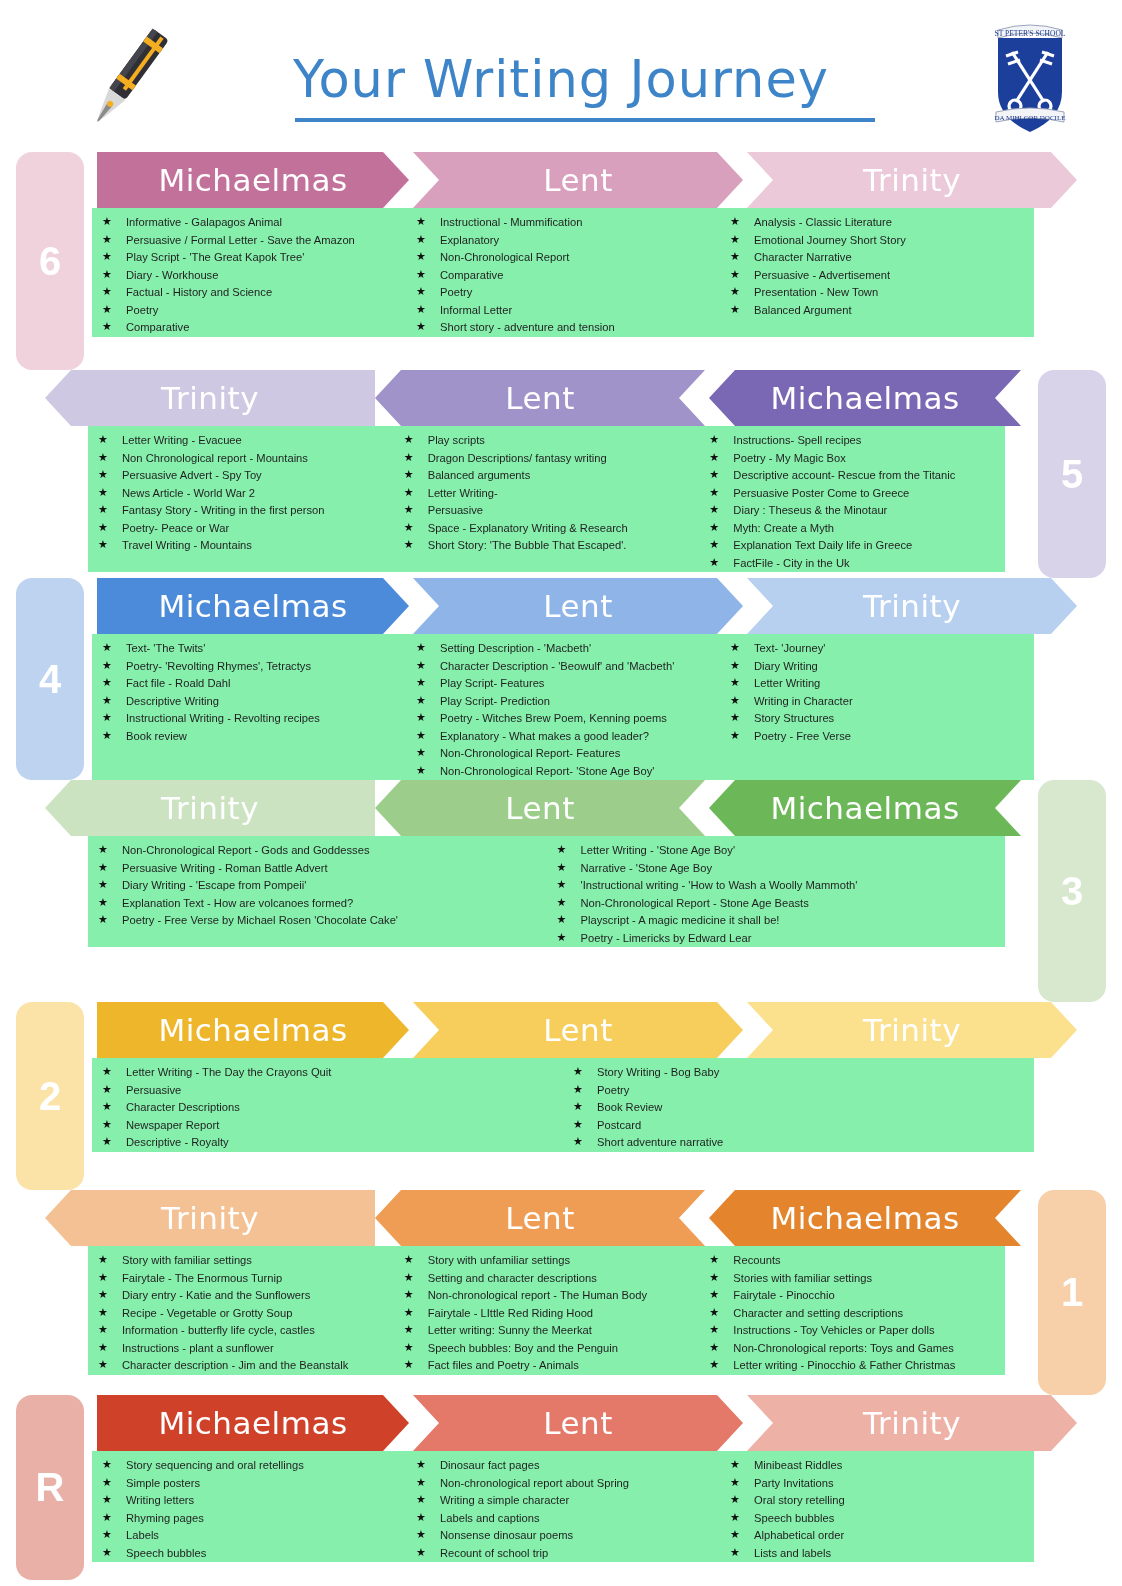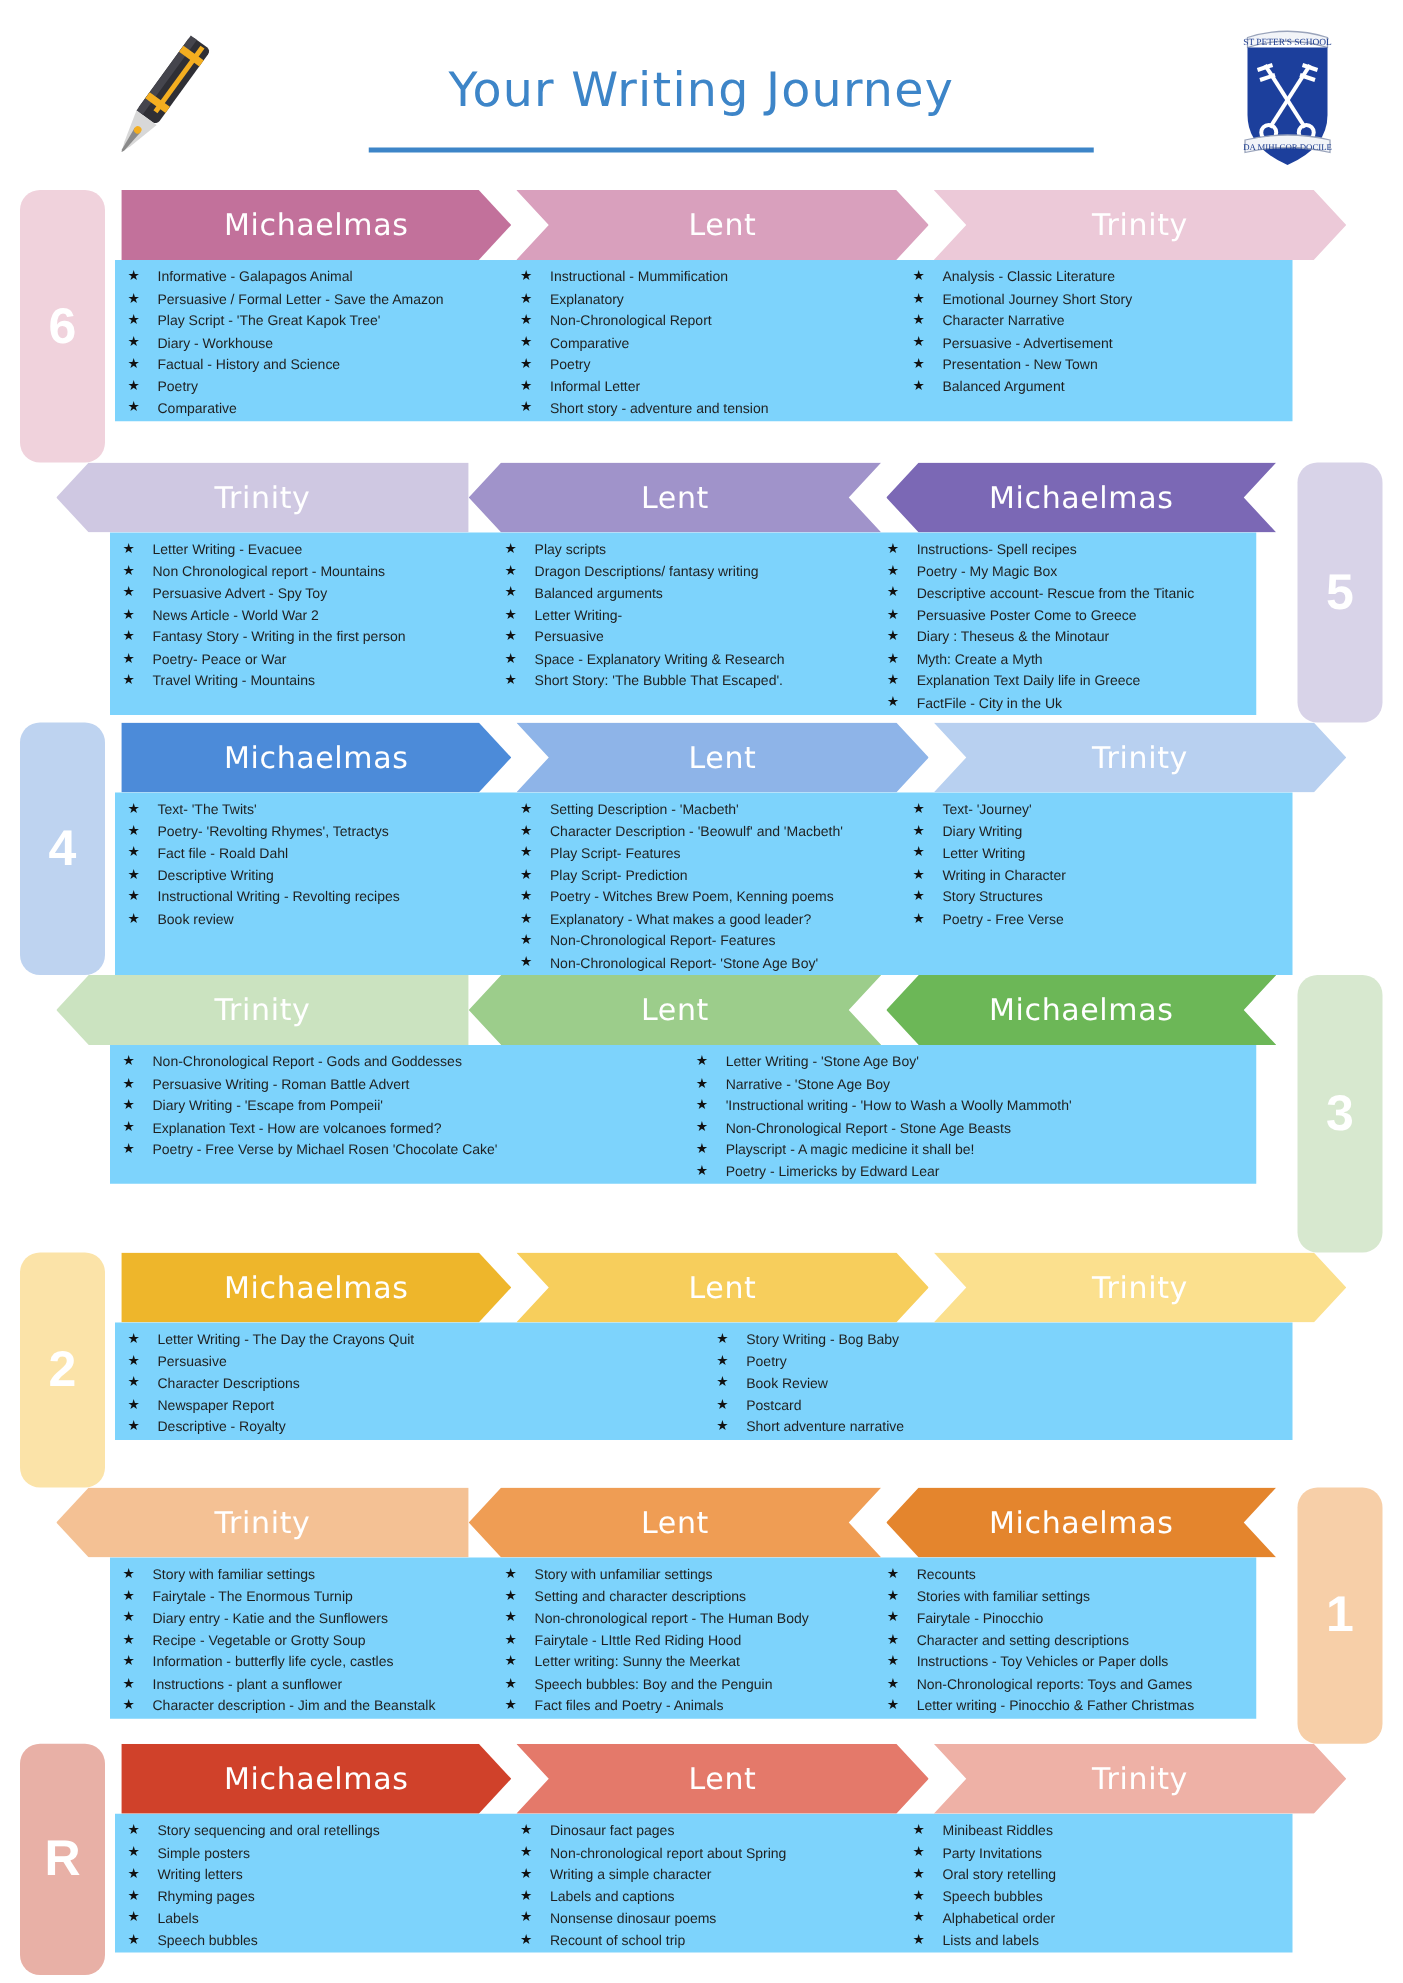--- a/index.html
+++ b/index.html
@@ -10,21 +10,21 @@
     overflow: hidden;
   }
   .page { position: relative; width: 1122px; height: 1586px; }
 
   
   .header { position: relative; height: 152px; }
   .pen-icon { position: absolute; left: 64px; top: 18px; width: 130px; height: 120px; }
   .title {
     position: absolute; left: 0; right: 0; top: 50px;
     text-align: center;
-    font-size: 38px; color: #3d85c8; letter-spacing: 1px;
+    font-size: 51px; color: #3d85c8; letter-spacing: 1px;
     font-family: "DejaVu Sans", sans-serif;
     font-weight: 400;
   }
   .title-underline {
     position: absolute; left: 295px; top: 118px; width: 580px; height: 4px;
     background: #3d85c8;
   }
   .crest { position: absolute; right: 44px; top: 8px; width: 96px; height: 132px; }
 
   
@@ -39,37 +39,37 @@
     z-index: 1;
   }
   .year-tab.left  { left: 16px;  border-radius: 16px; }
   .year-tab.right { right: 16px; border-radius: 16px; }
 
   
   .banner { position: relative; height: 56px; display: flex; z-index: 3; }
   .term {
     position: relative; height: 56px;
     display: flex; align-items: center; justify-content: center;
-    color: #ffffff; font-size: 24px; letter-spacing: .5px;
+    color: #ffffff; font-size: 31px; letter-spacing: .5px;
     font-family: "DejaVu Sans", sans-serif;
   }
   .term span { position: relative; z-index: 2; padding: 0 6px; }
 
   
   .fwd .term.t1 { flex: 0 0 312px; clip-path: polygon(0 0, calc(100% - 26px) 0, 100% 50%, calc(100% - 26px) 100%, 0 100%); }
   .fwd .term.t2 { flex: 0 0 330px; margin-left: 4px; clip-path: polygon(0 0, calc(100% - 26px) 0, 100% 50%, calc(100% - 26px) 100%, 0 100%, 26px 50%); }
   .fwd .term.t3 { flex: 1 1 auto;  margin-left: 4px; clip-path: polygon(0 0, calc(100% - 26px) 0, 100% 50%, calc(100% - 26px) 100%, 0 100%, 26px 50%); }
 
   
   .rev .term.t1 { flex: 1 1 auto;  clip-path: polygon(26px 0, 100% 0, 100% 100%, 26px 100%, 0 50%); }
   .rev .term.t2 { flex: 0 0 330px; margin-right: 4px; clip-path: polygon(26px 0, 100% 0, calc(100% - 26px) 50%, 100% 100%, 26px 100%, 0 50%); }
   .rev .term.t3 { flex: 0 0 312px; margin-right: 4px; clip-path: polygon(26px 0, 100% 0, calc(100% - 26px) 50%, 100% 100%, 26px 100%, 0 50%); }
 
   
-  .lists { position: relative; display: flex; background: #7dd3fc; z-index: 2; padding-top: 6px; }
+  .lists { position: relative; display: flex; background: #86efac; z-index: 2; padding-top: 6px; }
   .col { flex: 1 1 33.33%; padding: 0 10px; }
   .col ul { list-style: none; }
   .col li {
     position: relative;
     padding-left: 24px;
     font-size: 11.2px; line-height: 17.5px;
     color: #1f1f1f;
     font-family: "Liberation Sans", sans-serif;
   }
   .col li::before {

